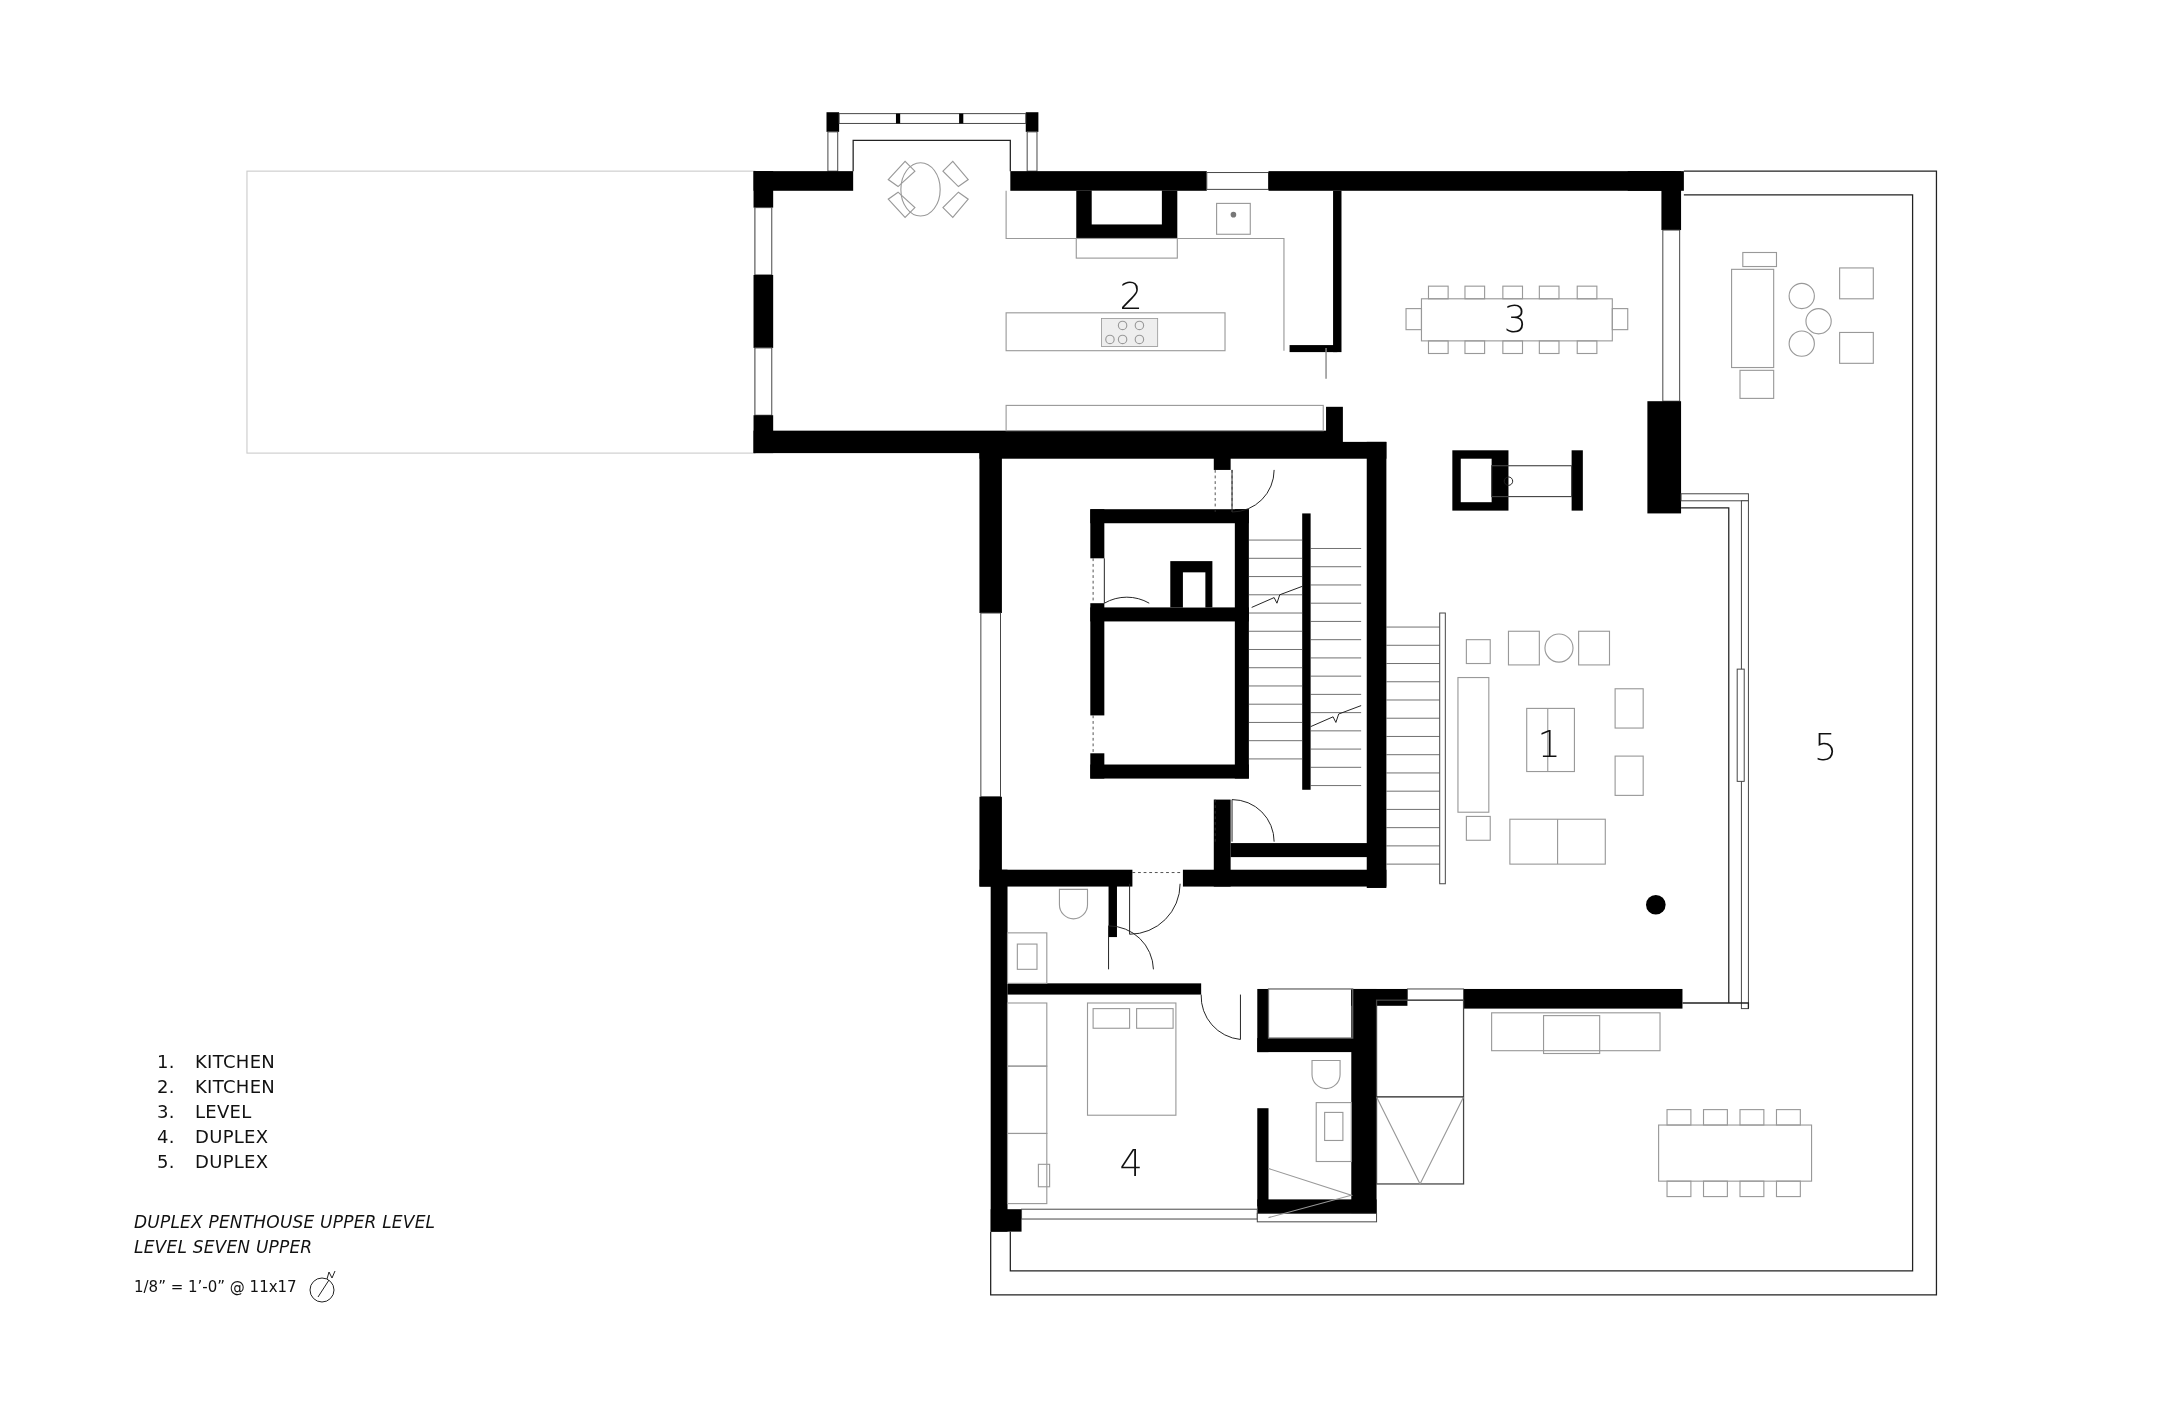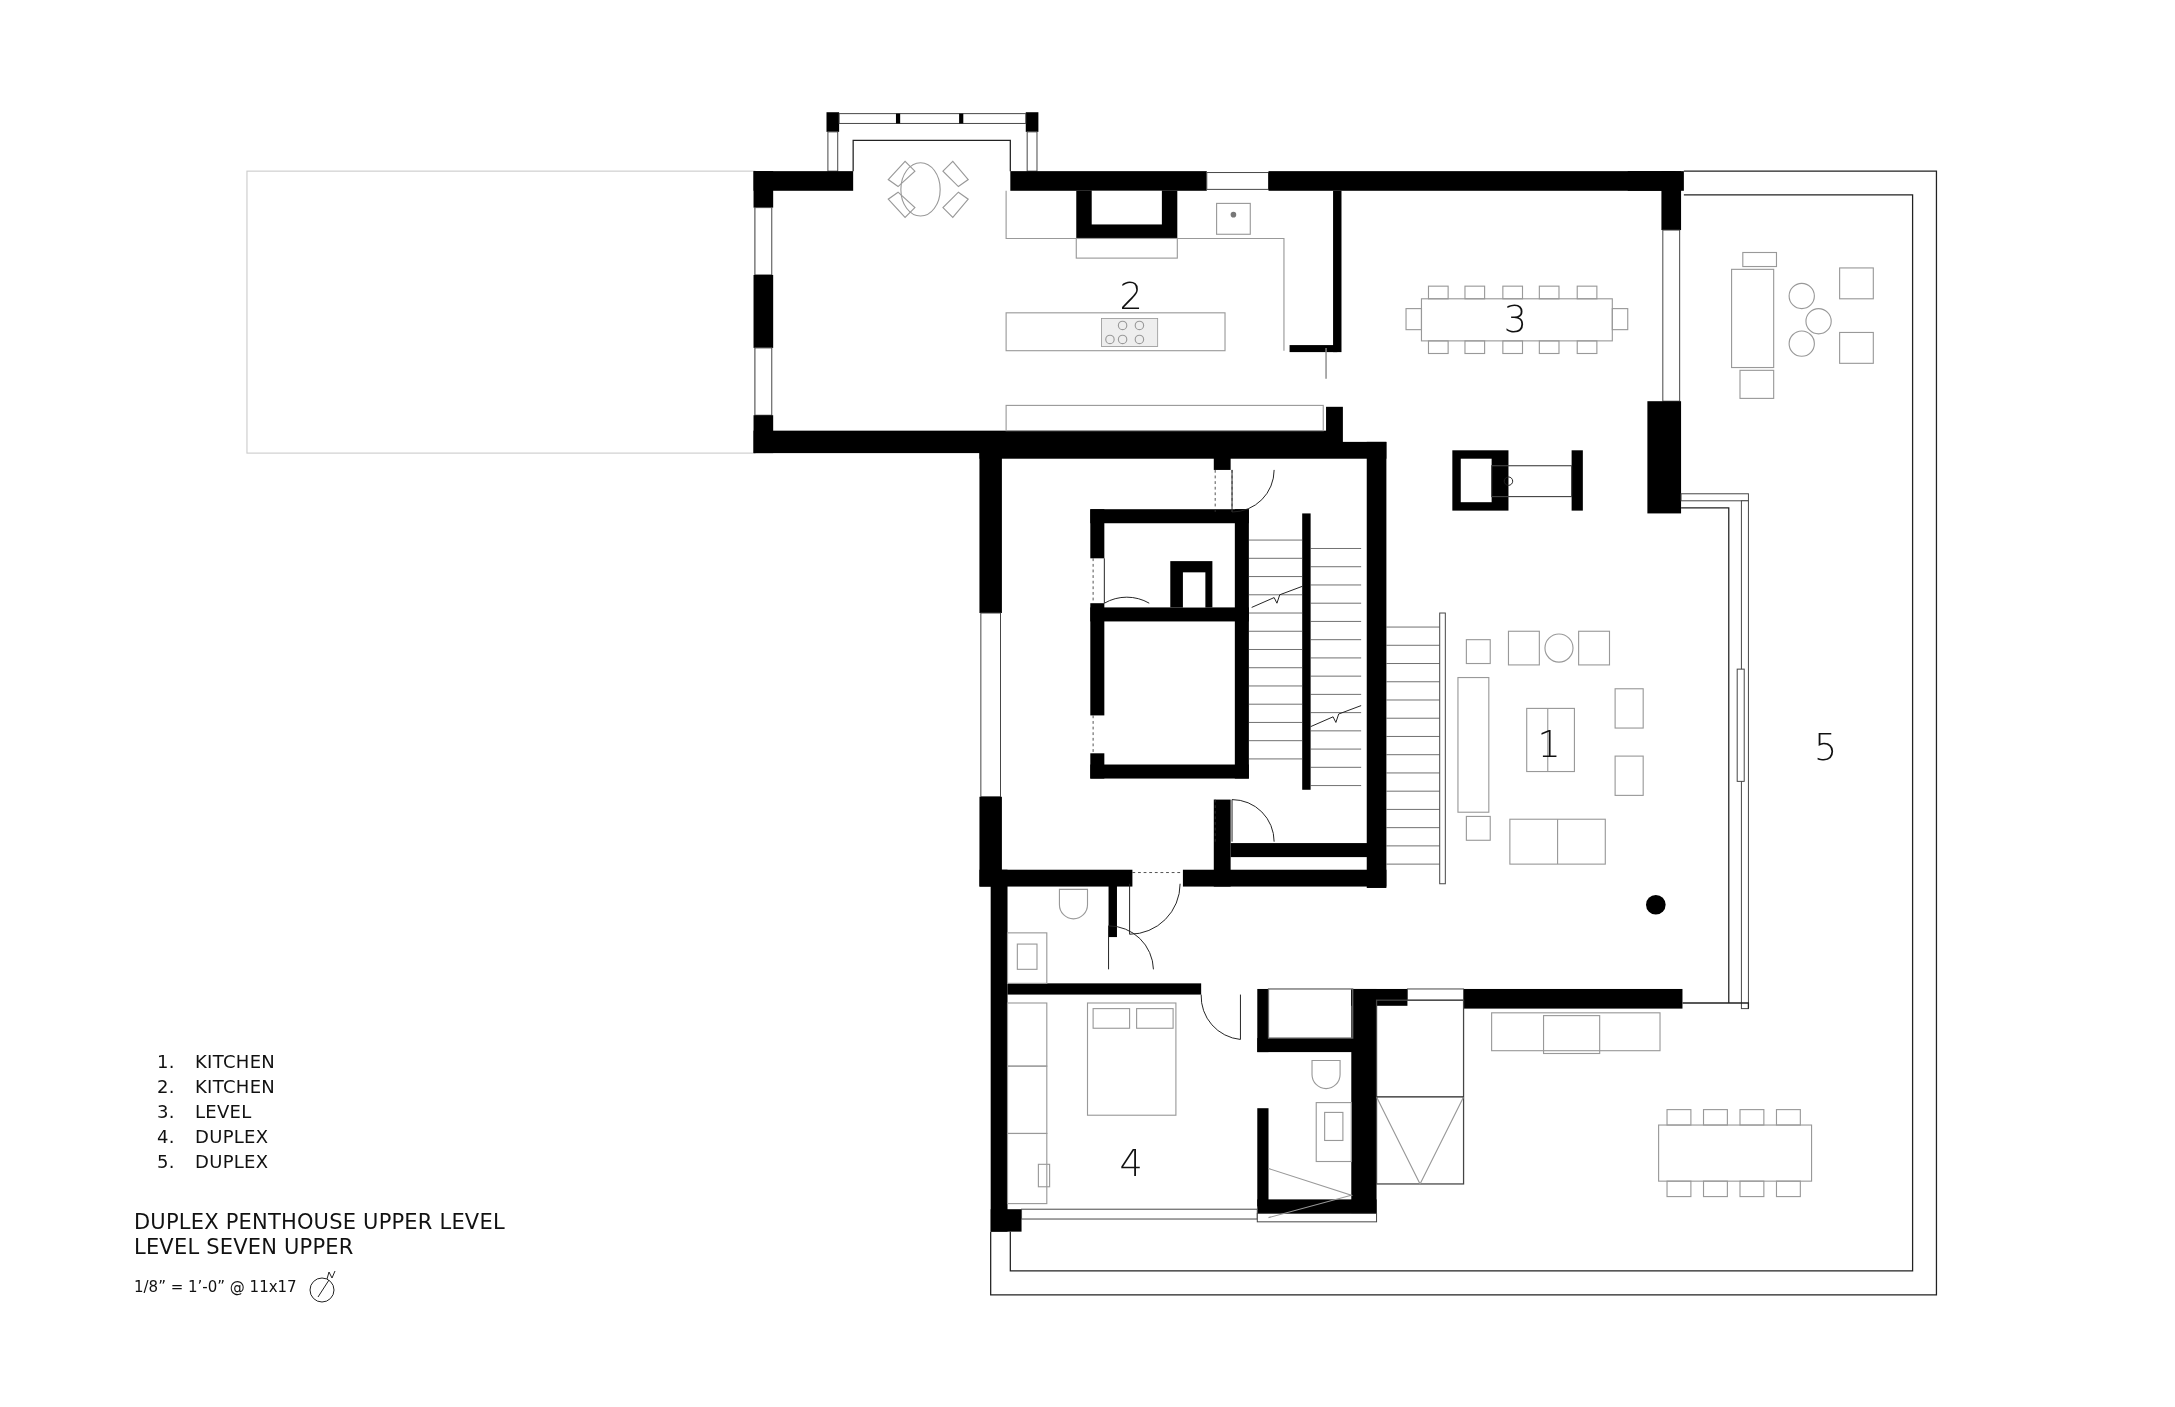--- a/index.html
+++ b/index.html
@@ -9,21 +9,21 @@
   .thin { fill: none; stroke: #222; stroke-width: 0.9; }
   .furn { fill: none; stroke: #999; stroke-width: 0.8; }
   .glass { fill: #fff; stroke: #444; stroke-width: 0.7; }
   .door { fill: none; stroke: #222; stroke-width: 0.7; }
   .dash { fill: none; stroke: #333; stroke-width: 0.6; stroke-dasharray: 2 2; }
   .room-num { font-family: "DejaVu Sans", sans-serif; font-size: 26px; font-weight: 300; fill: #111; text-anchor: middle; }
   .legend { position: absolute; left: 157px; top: 1049px; font-family: "DejaVu Sans", sans-serif; color: #111; }
   .legend-item { font-size: 18px; line-height: 25px; letter-spacing: 0.3px; display: flex; }
   .legend-num { width: 38px; }
   .title-block { position: absolute; left: 134px; top: 1210px; font-family: "DejaVu Sans", sans-serif; color: #111; }
-  .title-line { font-size: 21px; line-height: 25px; letter-spacing: 0.2px; }
+  .title-line { font-size: 17px; line-height: 25px; letter-spacing: 0.2px; font-style: italic; }
   .scale-row { display: flex; align-items: center; margin-top: 10px; font-size: 15px; }
   .compass { margin-left: 10px; width: 34px; height: 34px; }
 </style>
 </head>
 <body>
 
 <svg id="plan" viewBox="0 0 1550 1003" preserveAspectRatio="none" xmlns="http://www.w3.org/2000/svg">
 
   <rect x="176" y="122" width="362" height="201" fill="none" stroke="#ccc" stroke-width="0.8"></rect>
 

